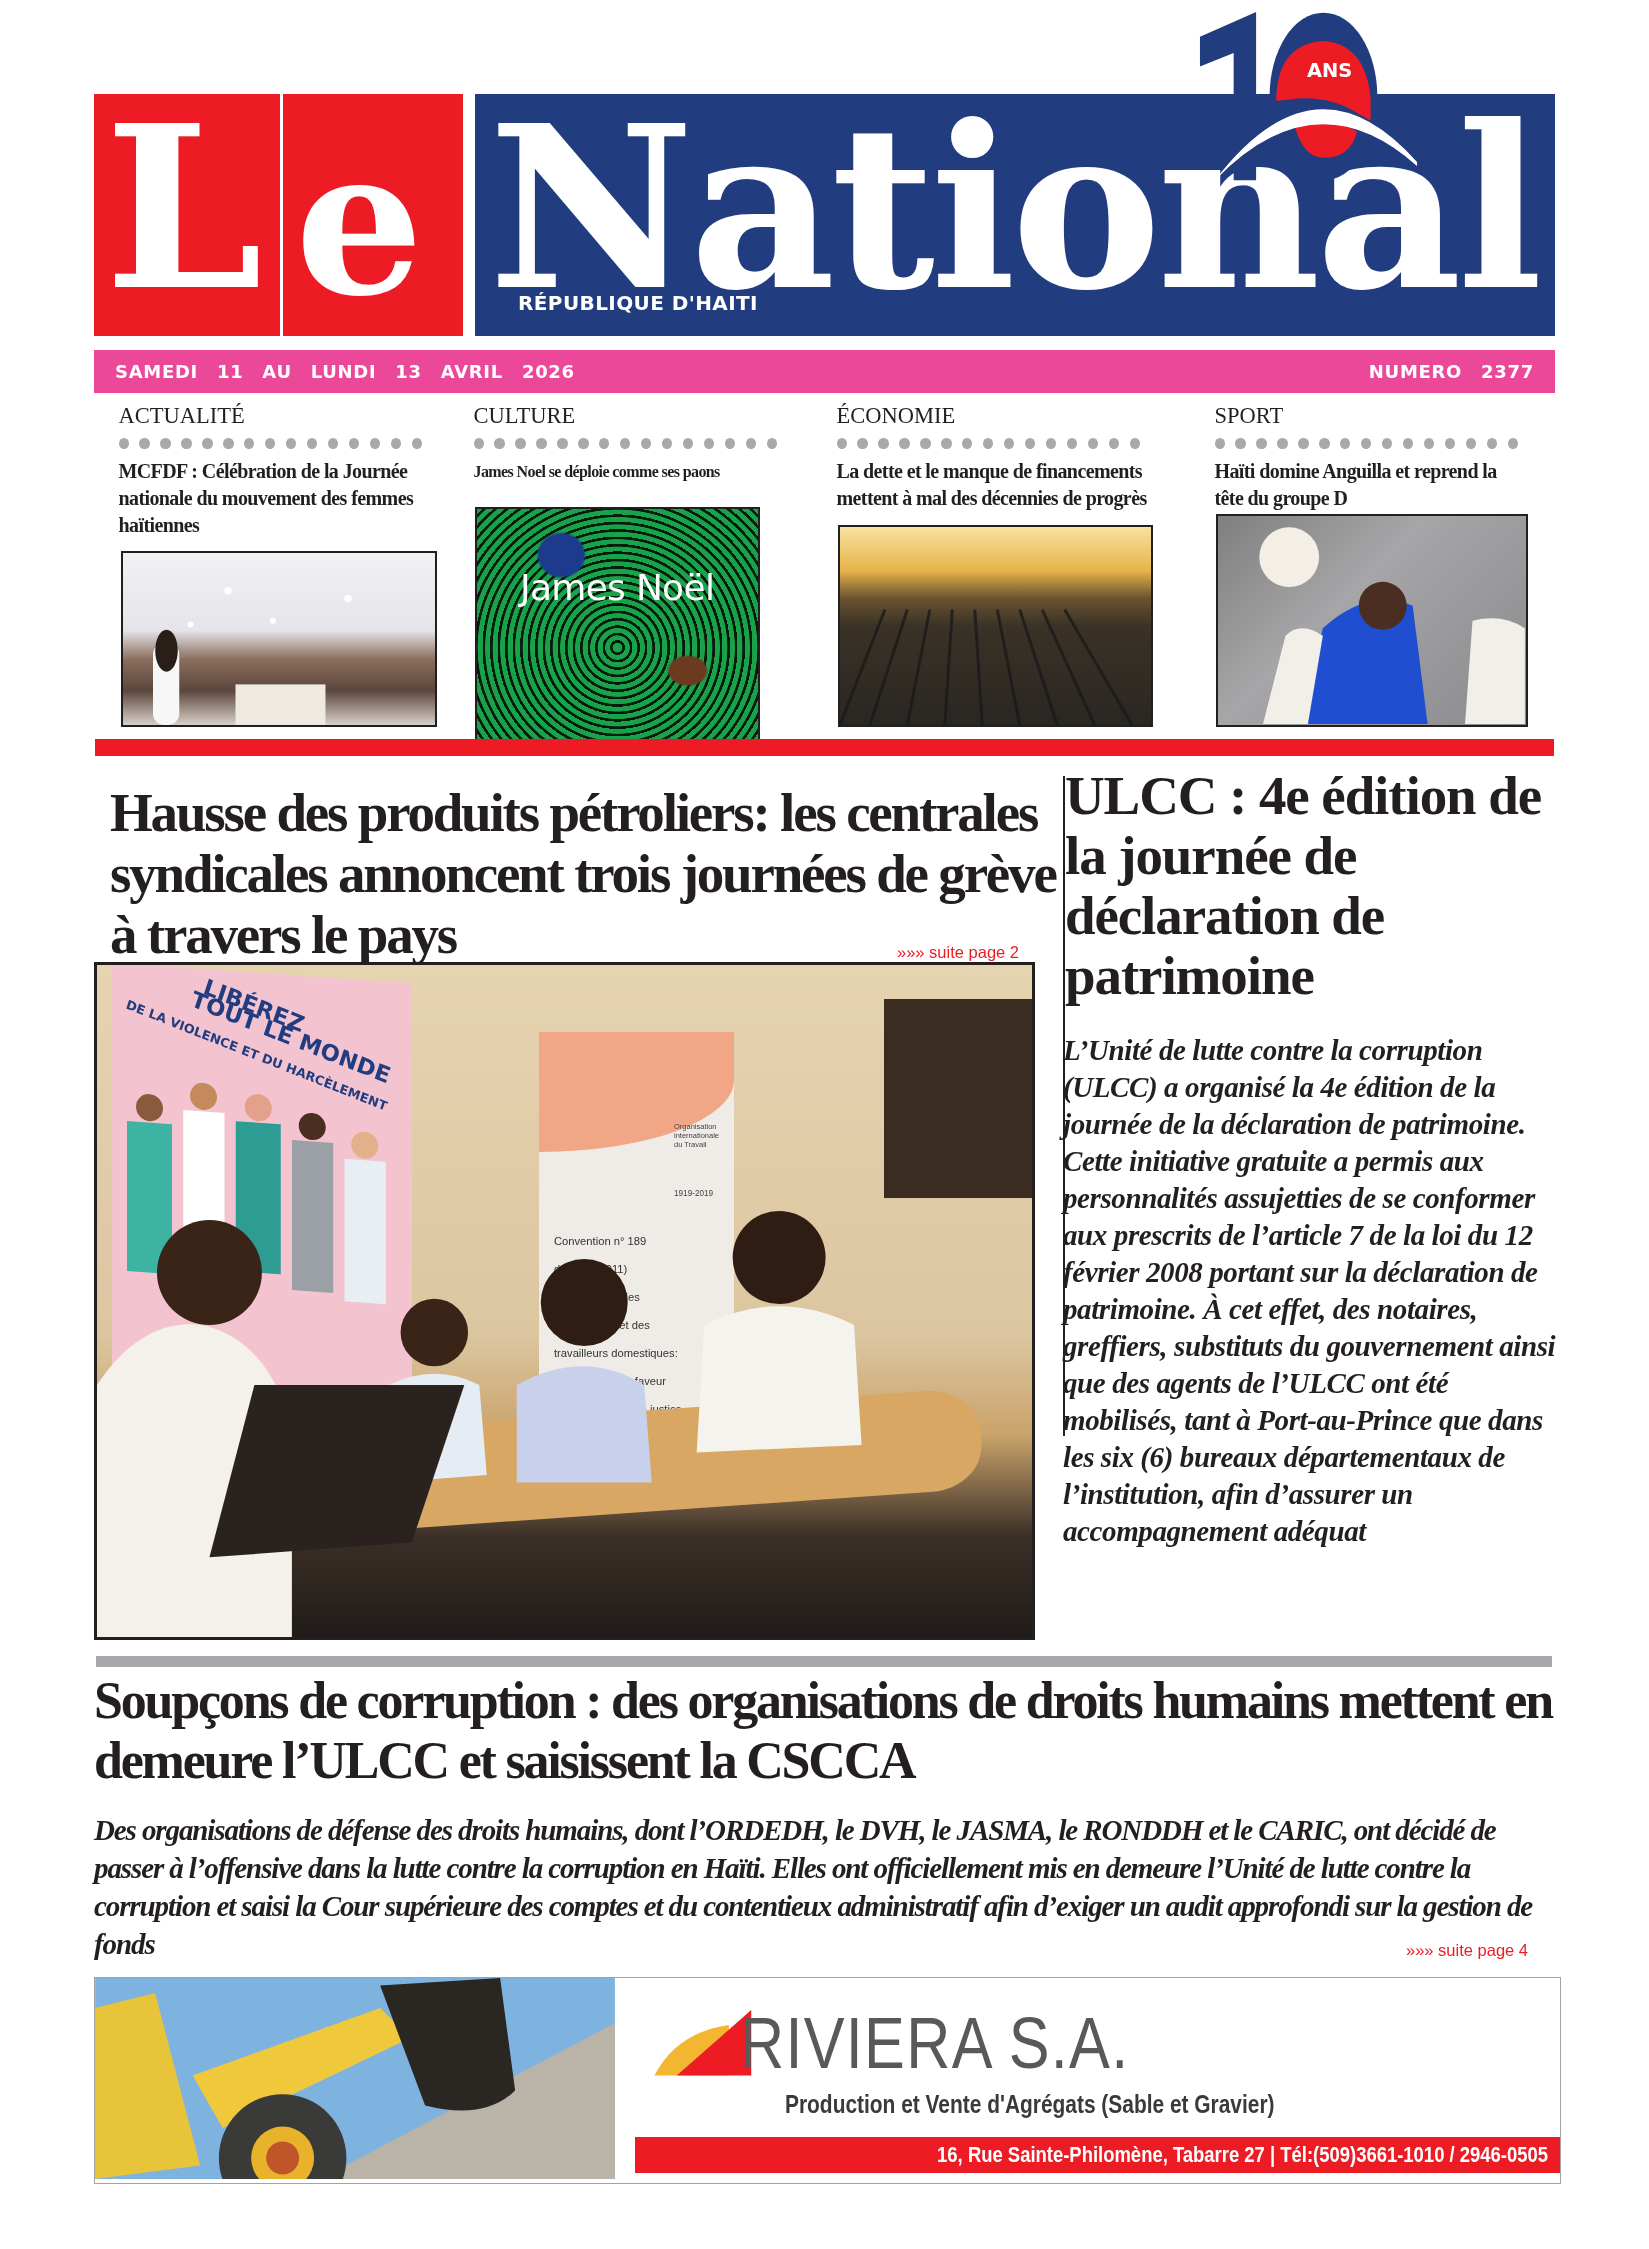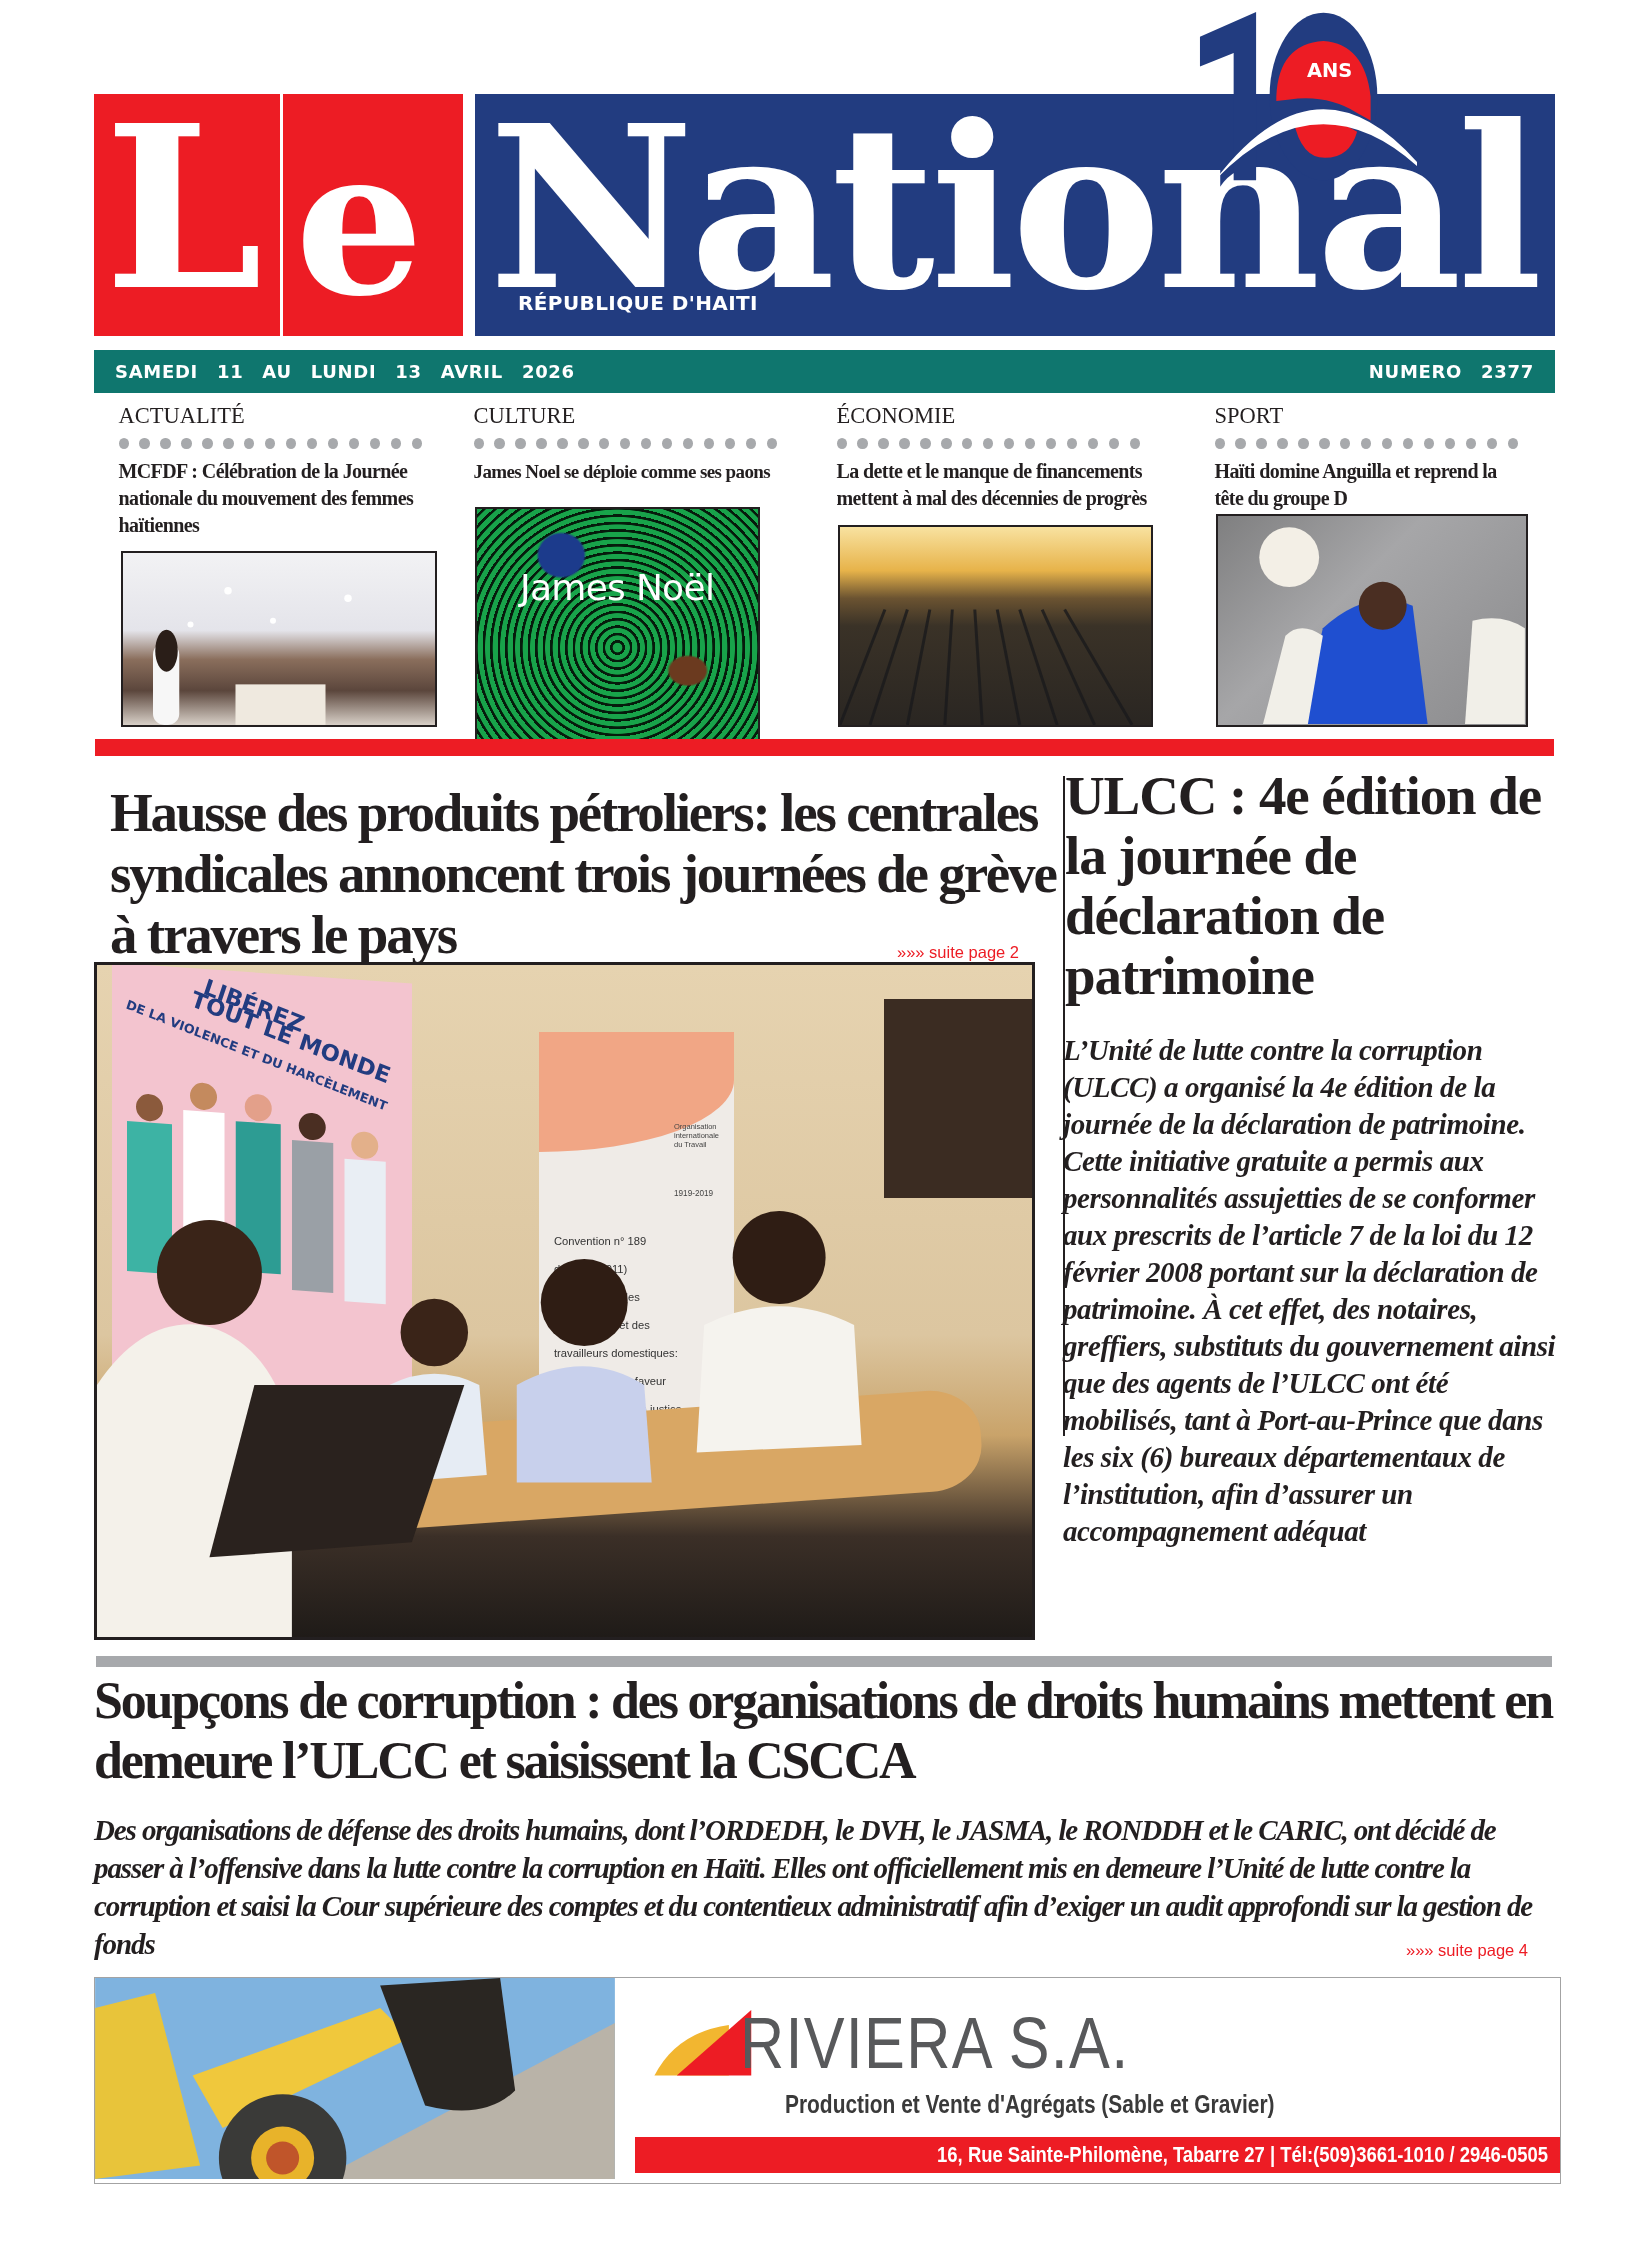--- a/index.html
+++ b/index.html
@@ -12,21 +12,21 @@
   .mast-e { left:283px; width:180px; }
   .mast-blue { background:#223c80; top:94px; left:475px; width:1080px; height:242px; }
   .mast-letter { color:#fff; font-family:"DejaVu Serif", serif; font-weight:bold; line-height:1; position:absolute; }
   .mast-l .mast-letter { font-size:225px; left:10.5px; top:1.5px; }
   .mast-e .mast-letter { font-size:202px; left:12px; top:27px; }
   .mast-word { font-size:225px; left:13.5px; top:1.5px; letter-spacing:-4.5px; }
   .mast-sub { position:absolute; left:43px; bottom:21px; color:#fff; font-family:"DejaVu Sans", sans-serif; font-weight:bold; font-size:20px; letter-spacing:0.4px; }
   .ten { position:absolute; left:1185px; top:7.5px; width:232px; height:172px; }
 
   
-  .datebar { background:#0f766e; left:94px; top:350px; width:1461px; height:43px; color:#fff; font-family:"DejaVu Sans", sans-serif; font-weight:bold; font-size:18px; display:flex; align-items:center; justify-content:space-between; padding:0 21px; box-sizing:border-box; letter-spacing:0.7px; }
+  .datebar { background:#ec4899; left:94px; top:350px; width:1461px; height:43px; color:#fff; font-family:"DejaVu Sans", sans-serif; font-weight:bold; font-size:18px; display:flex; align-items:center; justify-content:space-between; padding:0 21px; box-sizing:border-box; letter-spacing:0.7px; }
   .datebar span.gap { margin-right:12px; }
 
   
   .rubric { top:405px; width:322px; }
   .rubric-label { font-size:22.5px; color:#231f20; line-height:1; margin-left:7.5px; }
   .dots { display:flex; gap:0; margin:10.5px 0 0 7.5px; }
   .dots i { width:10.5px; height:10.5px; border-radius:50%; background:#a7a9ac; display:inline-block; margin-right:10.8px; }
   .rubric-title { font-size:20px; font-weight:bold; line-height:27px; margin:9px 0 0 7.5px; letter-spacing:-0.6px; }
   .thumb { position:absolute; border:2.2px solid #231f20; box-sizing:border-box; overflow:hidden; }
 
@@ -135,21 +135,21 @@
       <i></i>
       <i></i>
       <i></i>
       <i></i>
       <i></i>
       <i></i>
       <i></i>
       <i></i>
       <i></i>
     </div>
-  <div class="rubric-title" style="font-size:19px;">James Noel se déploie comme ses paons</div>
+  <div class="rubric-title" style="font-size:16px;">James Noel se déploie comme ses paons</div>
 </div>
 <div class="abs rubric" style="left:829px;">
   <div class="rubric-label">ÉCONOMIE</div>
   <div class="dots">
       <i></i>
       <i></i>
       <i></i>
       <i></i>
       <i></i>
       <i></i>

